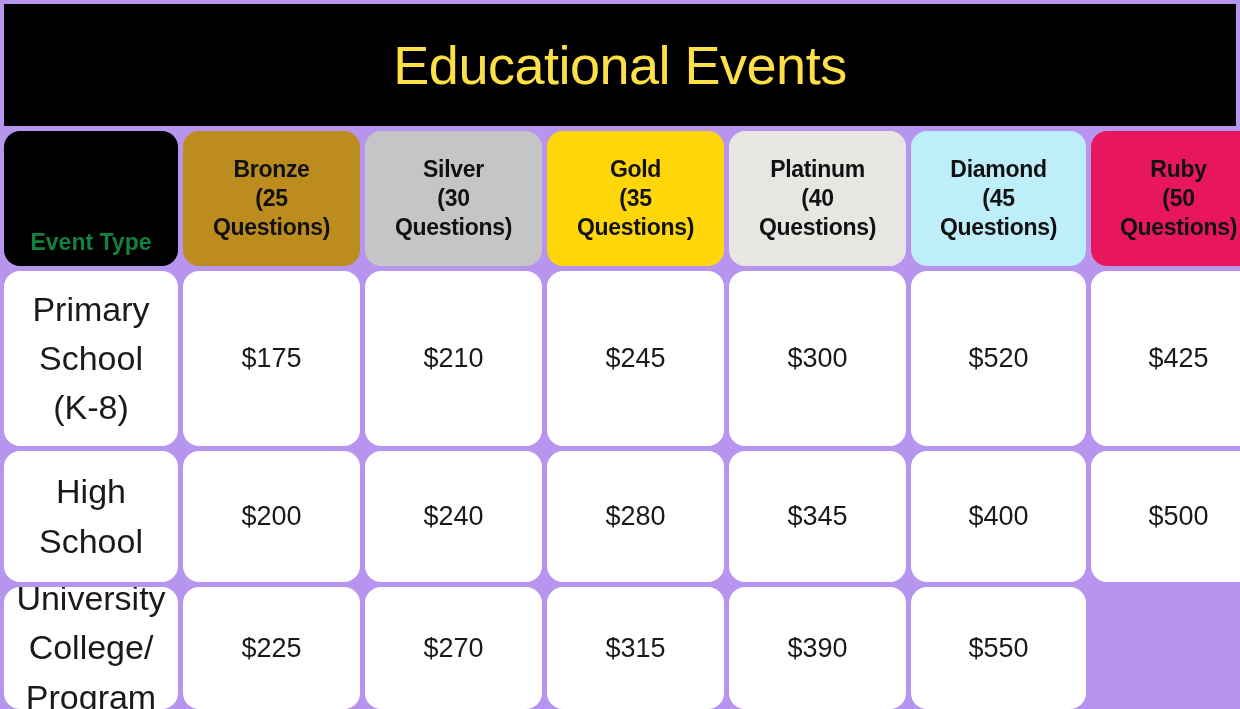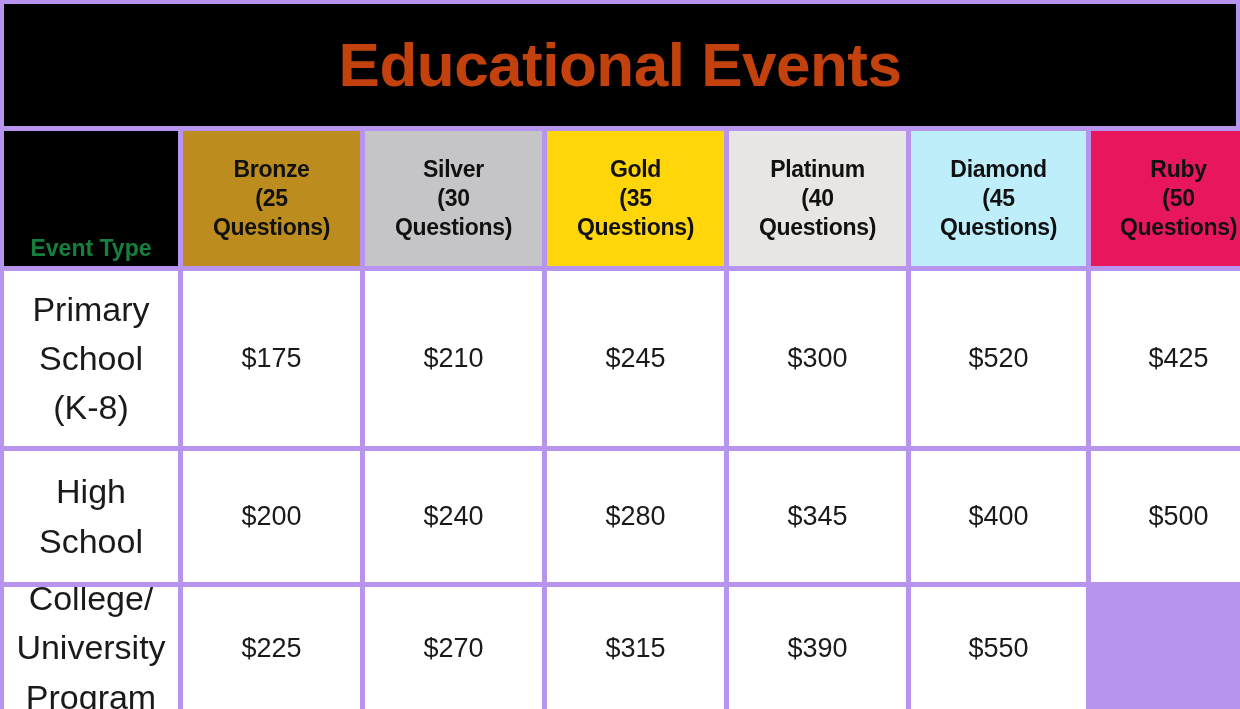--- a/index.html
+++ b/index.html
@@ -25,23 +25,23 @@
   .title-banner {
     height: 122px;
     background: #000000;
     display: flex;
     align-items: center;
     justify-content: center;
     flex: none;
   }
 
   .title-text {
-    color: #c2410c;
-    font-size: 62px;
-    font-weight: bold;
+    color: #fde047;
+    font-size: 54px;
+    font-weight: normal;
     letter-spacing: -0.5px;
     line-height: 1;
     white-space: nowrap;
   }
 
   
   .grid {
     flex: 1 1 auto;
     display: grid;
     grid-template-columns: 174px 177px 177px 177px 177px 175px 175px;
@@ -50,21 +50,22 @@
     margin-top: 5px;
     min-height: 0;
   }
 
   .cell {
     display: flex;
     align-items: center;
     justify-content: center;
     text-align: center;
     overflow: hidden;
-    padding: 2px 4px;
+    padding: 8px 4px;
+    border-radius: 16px;
   }
 
   
   .head {
     font-weight: bold;
     font-size: 23px;
     line-height: 1.27;
     color: #111111;
     letter-spacing: -0.3px;
   }
@@ -188,22 +189,22 @@
     </div>
     <div class="cell body-cell">$200</div>
     <div class="cell body-cell">$240</div>
     <div class="cell body-cell">$280</div>
     <div class="cell body-cell">$345</div>
     <div class="cell body-cell">$400</div>
     <div class="cell body-cell">$500</div>
 
     <div class="cell row-label">
       <div>
+        <span>University</span>
         <span>College/</span>
-        <span>University</span>
         <span>Program</span>
       </div>
     </div>
     <div class="cell body-cell">$225</div>
     <div class="cell body-cell">$270</div>
     <div class="cell body-cell">$315</div>
     <div class="cell body-cell">$390</div>
     <div class="cell body-cell">$550</div>
 
   </div>

